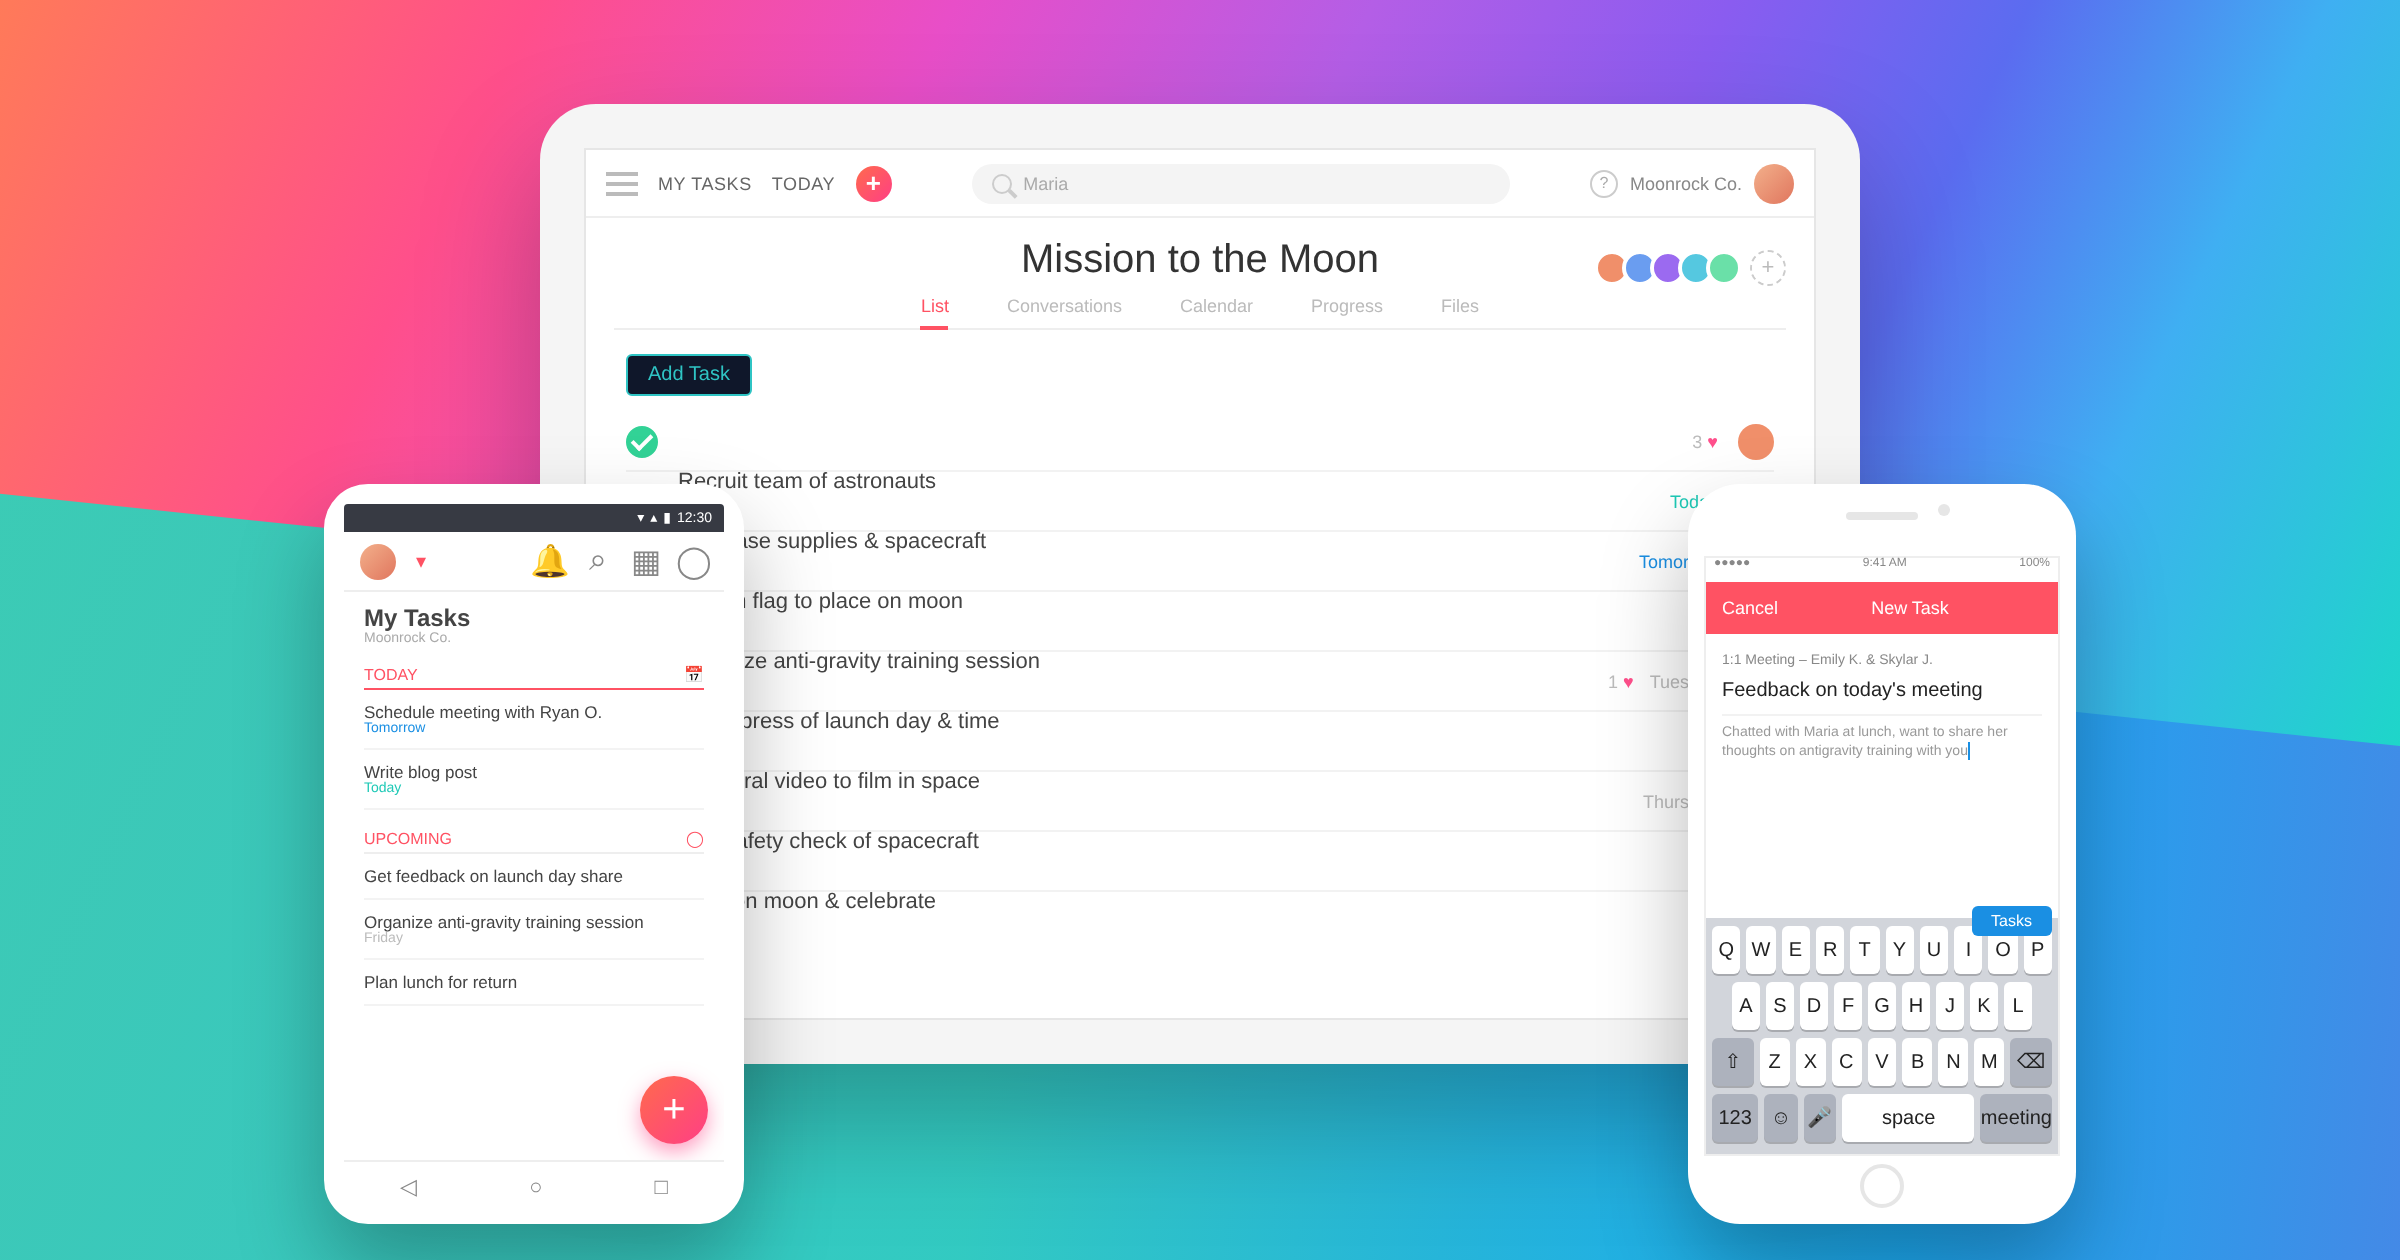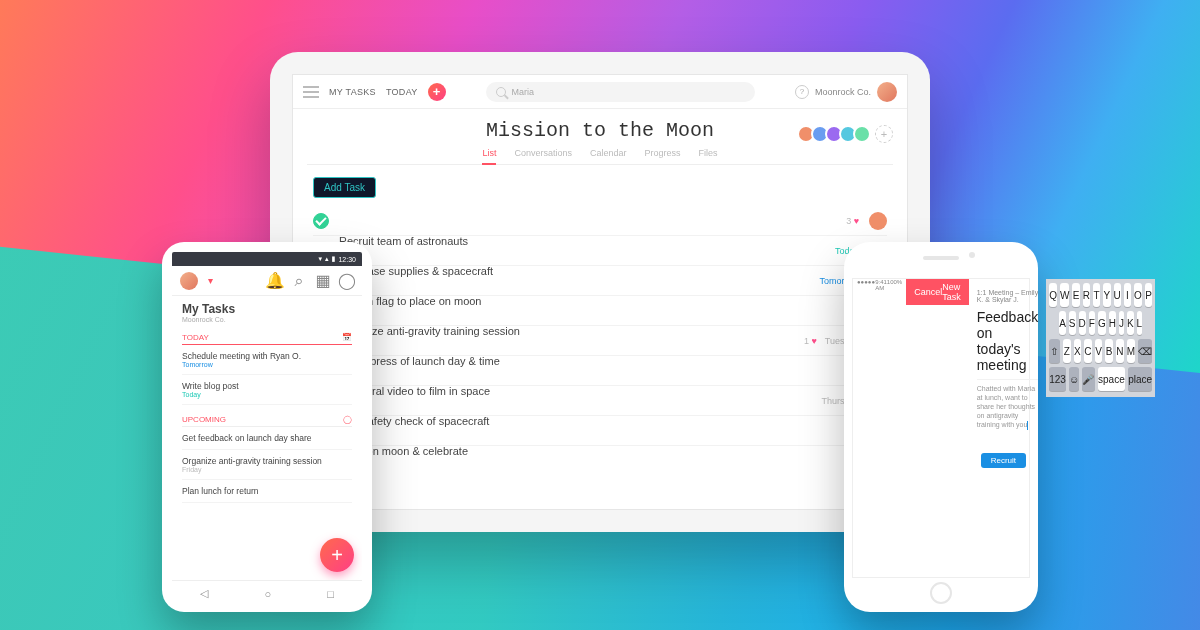--- a/index.html
+++ b/index.html
@@ -14,22 +14,22 @@
 .hamburger span{height:2px;background:#bbb;}
 .nav-link{font-size:9px; color:#666; letter-spacing:.3px;}
 .plus-circle{width:18px;height:18px;border-radius:50%;background:linear-gradient(135deg,#ff6a4d,#ff3f85);color:#fff;display:flex;align-items:center;justify-content:center;font-size:13px;font-weight:bold;}
 .search{flex:1;margin:0 30px;height:20px;background:#f4f4f4;border-radius:10px;display:flex;align-items:center;padding:0 10px;color:#aaa;font-size:9px;gap:6px;}
 .mag{width:10px;height:10px;border:1.5px solid #ccc;border-radius:50%;position:relative;}
 .mag::after{content:"";position:absolute;width:5px;height:1.5px;background:#ccc;bottom:-2px;right:-4px;transform:rotate(45deg);}
 .workspace{margin-left:auto;display:flex;align-items:center;gap:6px;font-size:9px;color:#888;}
 .help-icon{width:14px;height:14px;border:1px solid #ccc;border-radius:50%;display:flex;align-items:center;justify-content:center;font-size:8px;color:#aaa;}
 .avatar{width:20px;height:20px;border-radius:50%;background:linear-gradient(135deg,#f3b08b,#e0765e);}
 .project-header{padding:10px 14px 0;position:relative;}
-.project-title{font-family:Liberation Mono, monospace;font-size:20px;color:#333;text-align:center;}
-.proj-tabs{display:flex;gap:18px;justify-content:center;margin-top:6px;font-size:9px;color:#bbb;border-bottom:1px solid #eee;padding-bottom:6px;}
+.project-title{font-family:Liberation Sans, sans-serif;font-size:20px;color:#333;text-align:center;}
+.proj-tabs{display:flex;gap:29px;justify-content:center;margin-top:6px;font-size:9px;color:#bbb;border-bottom:1px solid #eee;padding-bottom:6px;}
 .proj-tabs .active{color:#ff5263;border-bottom:2px solid #ff5263;padding-bottom:5px;margin-bottom:-7px;}
 .members{position:absolute;right:14px;top:16px;display:flex;align-items:center;gap:-2px;}
 .member{width:18px;height:18px;border-radius:50%;border:2px solid #fff;margin-left:-4px;}
 .m1{background:#f08f6a;} .m2{background:#6a9df0;} .m3{background:#9b6af0;} .m4{background:#55c8e0;} .m5{background:#6ae0a8;}
 .add-m{width:18px;height:18px;border:1px dashed #ccc;border-radius:50%;display:flex;align-items:center;justify-content:center;color:#bbb;font-size:11px;margin-left:4px;}
 .task-area{flex:1;padding:12px 20px;overflow:hidden;}
 .add-task-btn{border:1px solid #2fc4c4;color:#2fc4c4;font-size:10px;padding:4px 10px;border-radius:3px;background:#0f172a;}
 .tasklist{margin-top:8px;}
 .task{display:flex;align-items:center;height:30px;border-bottom:1px solid #f2f2f2;gap:10px;font-size:11px;}
 .chk{width:16px;height:16px;border:1.5px solid #ddd;border-radius:50%;flex-shrink:0;}
@@ -55,31 +55,31 @@
 .and-due{color:#1ec9b6;font-size:7px;}
 .and-due.tom{color:#1a8fe3;}
 .fab{position:absolute;right:8px;bottom:8px;width:34px;height:34px;border-radius:50%;background:linear-gradient(135deg,#ff6a4d,#ff3f85);color:#fff;display:flex;align-items:center;justify-content:center;font-size:20px;box-shadow:0 4px 10px rgba(255,63,133,.5);}
 .and-nav{height:26px;border-top:1px solid #eee;display:flex;justify-content:space-around;align-items:center;color:#888;}
 .navshape{font-size:11px;}
 
 .iphone{position:absolute;right:162px;bottom:18px;width:194px;height:370px;background:#fff;border-radius:26px;box-shadow:0 22px 44px rgba(0,0,0,.28);padding:36px 8px 34px;z-index:3;}
 .iphone::before{content:"";position:absolute;top:14px;left:50%;transform:translateX(-50%);width:36px;height:4px;background:#e6e6e6;border-radius:3px;}
 .iphone::after{content:"";position:absolute;top:10px;left:50%;transform:translateX(28px);width:6px;height:6px;background:#e6e6e6;border-radius:50%;}
 .home-btn{position:absolute;bottom:8px;left:50%;transform:translateX(-50%);width:22px;height:22px;border:2px solid #e6e6e6;border-radius:50%;}
-.ios-screen{width:100%;height:100%;background:#fff;border:1px solid #eee;display:flex;font-size:9px;}
+.ios-screen{width:100%;height:100%;background:#fff;border:1px solid #eee;display:flex;flex-direction:column;font-size:9px;justify-content:center;}
 .ios-status{height:12px;background:#fff;display:flex;justify-content:space-between;padding:0 4px;font-size:6px;color:#888;}
 .ios-nav{height:26px;background:#ff5263;color:#fff;display:flex;align-items:center;justify-content:space-between;padding:0 8px;font-size:9px;}
 .ios-body{flex:1;padding:6px 8px;color:#555;}
 .assn-row{display:flex;align-items:center;gap:6px;padding:4px 0;border-bottom:1px solid #f2f2f2;}
 .tiny-av{width:16px;height:16px;border-radius:50%;background:#6ae0a8;}
 .assn-lbl{font-size:6px;color:#aaa;}
 .assn-name{font-size:8px;color:#444;}
 .due-lbl{margin-left:auto;font-size:7px;color:#bbb;}
 .proj-line{color:#888;font-size:7px;padding:4px 0;}
-.ios-title{font-size:14px;color:#222;padding:2px 0 6px;border-bottom:1px solid #f2f2f2;}
+.ios-title{font-size:10px;color:#222;padding:2px 0 6px;border-bottom:1px solid #f2f2f2;}
 .ios-desc{font-size:7px;color:#999;padding:4px 0;line-height:1.3;}
 .cursor{display:inline-block;width:1px;height:9px;background:#1a8fe3;vertical-align:middle;}
 .create-btn{position:absolute;right:12px;bottom:144px;background:#1a8fe3;color:#fff;font-size:8px;padding:3px 10px;border-radius:3px;}
 .keyboard{height:118px;background:#d2d5db;padding:4px 3px;display:flex;flex-direction:column;gap:4px;}
 .krow{display:flex;gap:3px;justify-content:center;}
 .key{flex:1;height:24px;background:#fff;border-radius:3px;display:flex;align-items:center;justify-content:center;font-size:10px;color:#222;box-shadow:0 1px 0 rgba(0,0,0,.2);}
 .key.dark{background:#adb2bd;color:#222;}
 .key.wide{flex:1.4;}
 .key.space{flex:4;}
 </style>
@@ -265,21 +265,21 @@
       <span>New Task</span>
       <span> </span>
     </div>
     <div class="ios-body" style="position:relative;">
       <div class="proj-line">1:1 Meeting – Emily K. &amp; Skylar J.</div>
       <div class="ios-title">Feedback on today's meeting</div>
       <div class="ios-desc">
         <span>Chatted with Maria at lunch, want to share her thoughts on antigravity training with you</span><span class="cursor"></span>
       </div>
     </div>
-    <div class="create-btn">Recruit</div>
+    <div class="create-btn">Tasks</div>
     <div class="keyboard">
       <div class="krow" id="kr1">
           <div class="key ">Q</div>
           <div class="key ">W</div>
           <div class="key ">E</div>
           <div class="key ">R</div>
           <div class="key ">T</div>
           <div class="key ">Y</div>
           <div class="key ">U</div>
           <div class="key ">I</div>
@@ -306,18 +306,18 @@
           <div class="key ">B</div>
           <div class="key ">N</div>
           <div class="key ">M</div>
           <div class="key dark wide">⌫</div>
         </div>
       <div class="krow" id="kr4">
           <div class="key dark wide">123</div>
           <div class="key dark">☺</div>
           <div class="key dark">🎤</div>
           <div class="key space">space</div>
-          <div class="key dark wide">place</div>
+          <div class="key dark wide">meeting</div>
         </div>
     </div>
   </div>
   <div class="home-btn"></div>
 </div>
 
 </body></html>

